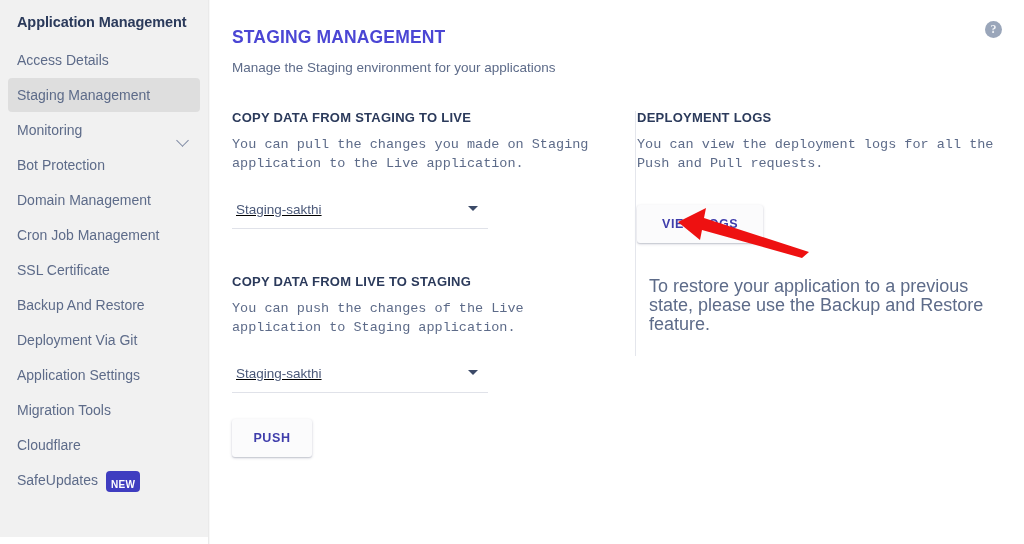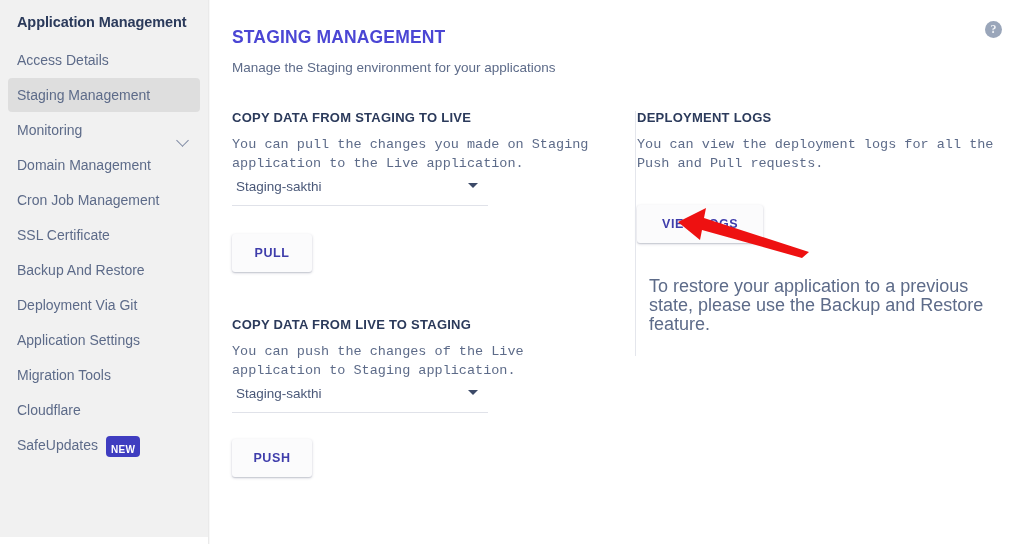--- a/index.html
+++ b/index.html
@@ -186,23 +186,25 @@
     line-height: 19px;
     margin-top: 9px;
     max-width: 368px;
     font-family: Liberation Mono, monospace;
   }
 
   
   .select-field {
     position: relative;
     width: 256px;
+    margin-top: 23px;
     padding: 4px 0 9px 4px;
     border-bottom: 1px solid #e0e2e9;
     cursor: pointer;
+    text-decoration: underline;
   }
 
   .select-value {
     color: #4a5878;
     font-size: 13.5px;
     line-height: 19px;
   }
 
   .select-caret {
     position: absolute;
@@ -270,20 +272,23 @@
           <span class="label">Access Details</span>
         </li>
         <li class="sidebar-item active">
           <span class="label">Staging Management</span>
         </li>
         <li class="sidebar-item">
           <span class="label">Monitoring</span>
           <span class="chevron-down"></span>
         </li>
         <li class="sidebar-item">
+          <span class="label">Bot Protection</span>
+        </li>
+        <li class="sidebar-item">
           <span class="label">Domain Management</span>
         </li>
         <li class="sidebar-item">
           <span class="label">Cron Job Management</span>
         </li>
         <li class="sidebar-item">
           <span class="label">SSL Certificate</span>
         </li>
         <li class="sidebar-item">
           <span class="label">Backup And Restore</span>
@@ -321,21 +326,20 @@
 
         <div>
           <div class="section-heading">COPY DATA FROM STAGING TO LIVE</div>
           <div class="section-desc">You can pull the changes you made on Staging application to the Live application.</div>
 
           <div class="select-field">
             <span class="select-value">Staging-sakthi</span>
             <span class="select-caret"></span>
           </div>
 
-          <button class="action-button">PULL</button>
         </div>
 
         <div class="section-block-2">
           <div class="section-heading">COPY DATA FROM LIVE TO STAGING</div>
           <div class="section-desc">You can push the changes of the Live application to Staging application.</div>
 
           <div class="select-field">
             <span class="select-value">Staging-sakthi</span>
             <span class="select-caret"></span>
           </div>

